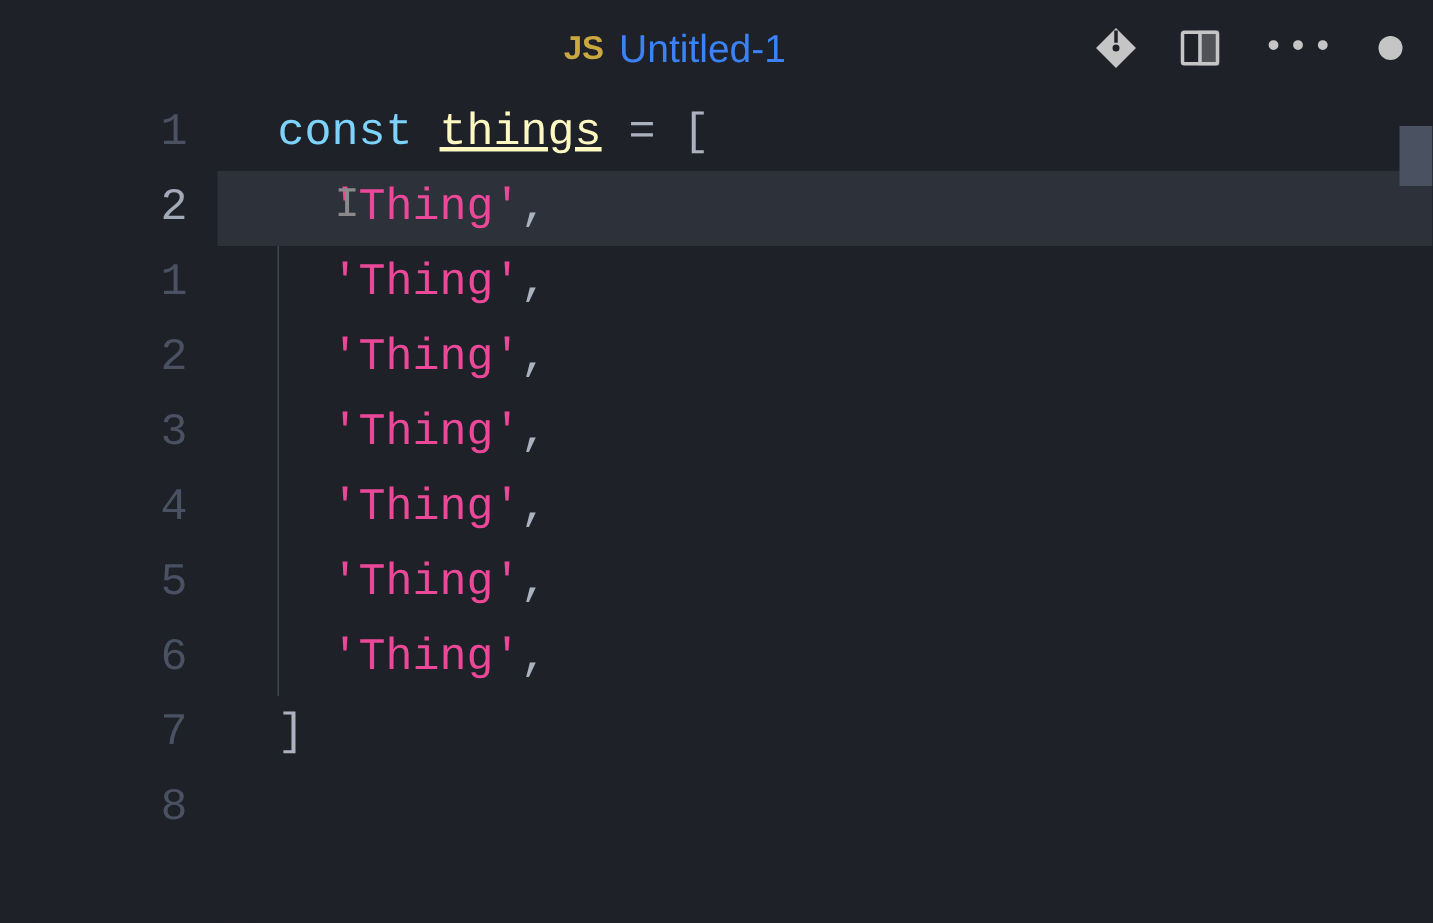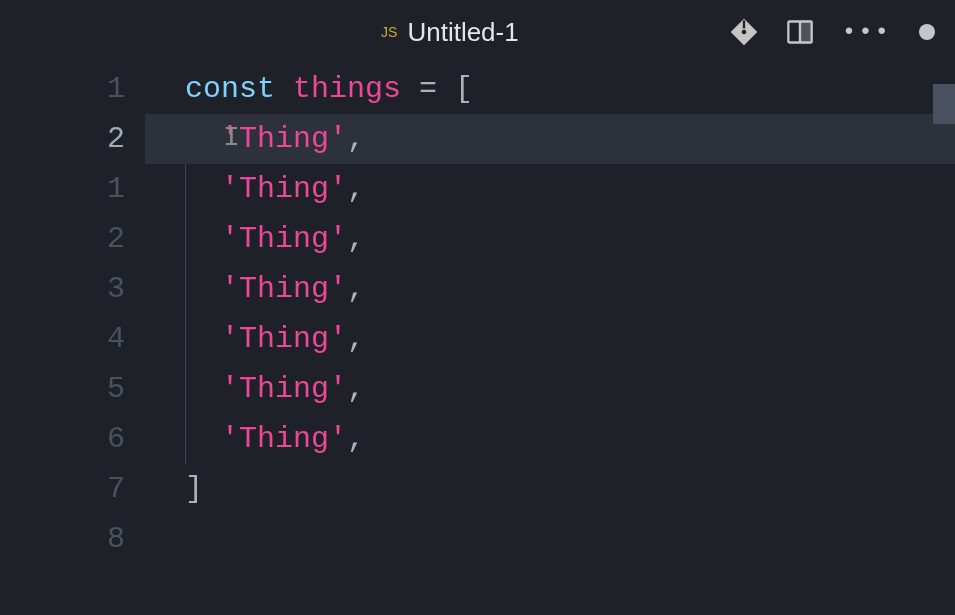--- a/index.html
+++ b/index.html
@@ -29,26 +29,26 @@
       justify-content: center;
       flex: 1;
     }
     .tab {
       display: flex;
       align-items: center;
       gap: 10px;
     }
     .file-icon {
       color: #c9a93f;
-      font-size: 14px;
-      font-weight: normal;
+      font-size: 22px;
+      font-weight: bold;
       font-family: Arial, sans-serif;
     }
     .file-name {
-      color: #e5e5e5;
+      color: #3b82f6;
       font-size: 26px;
       font-family: -apple-system, BlinkMacSystemFont, 'Segoe UI', sans-serif;
     }
     .toolbar-right {
       display: flex;
       align-items: center;
       gap: 28px;
     }
     .icon-btn {
       color: #c5c5c5;
@@ -117,21 +117,22 @@
     .code-line.highlighted {
       background: #2c313a;
       margin-left: -40px;
       padding-left: 40px;
       width: calc(100% + 40px);
     }
     .tok-keyword {
       color: #7dd3fc;
     }
     .tok-variable {
-      color: #ec4899;
+      color: #fef9c3;
+      text-decoration: underline;
     }
     .tok-operator {
       color: #abb2bf;
     }
     .tok-bracket {
       color: #abb2bf;
     }
     .tok-string {
       color: #ec4899;
     }

